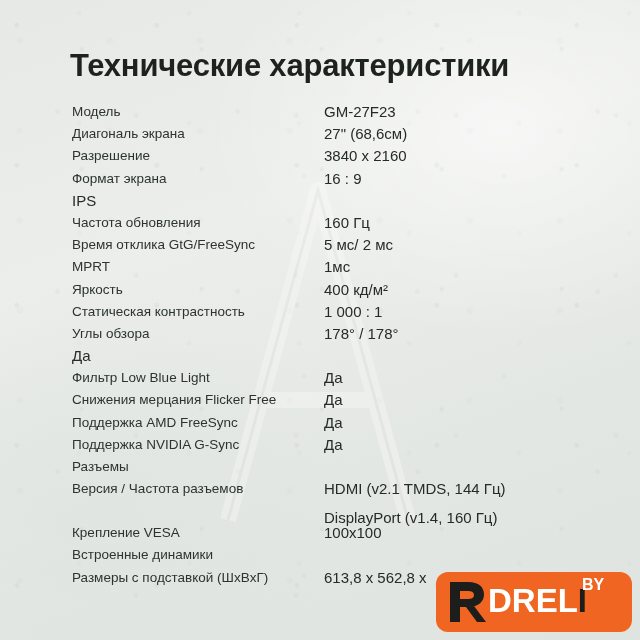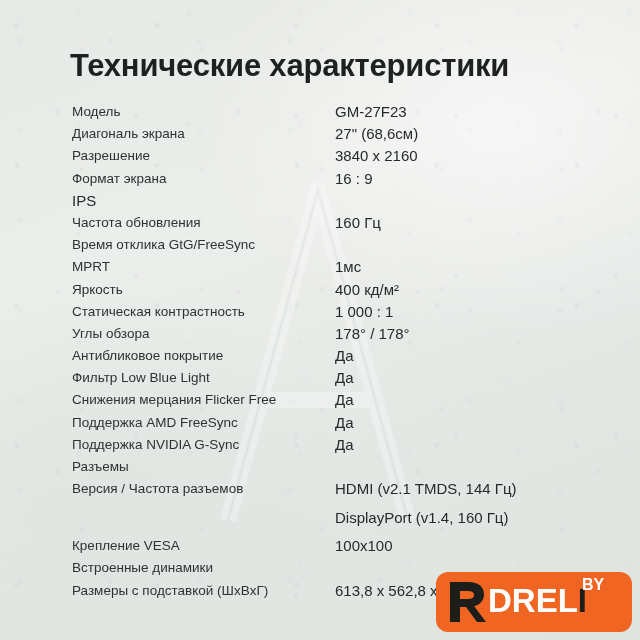--- a/index.html
+++ b/index.html
@@ -65,24 +65,23 @@
     position: absolute;
     left: 72px;
     top: 104px;
     width: 500px;
   }
   .spec-row {
     display: flex;
     align-items: flex-start;
     line-height: 15px;
     min-height: 22.2px;
-    gap: 11px;
   }
   .spec-row.gap-before {
-    margin-top: 13px;
+    margin-top: 0;
   }
   .spec-label {
     width: 252px;
     flex: 0 0 252px;
     font-size: 13.5px;
     color: #2c3431;
     white-space: nowrap;
   }
   .spec-value {
     flex: 1;
@@ -180,39 +179,39 @@
       </div>
       <div class="spec-row">
         <div class="spec-value">IPS</div>
       </div>
       <div class="spec-row">
         <div class="spec-label">Частота обновления</div>
         <div class="spec-value">160 Гц</div>
       </div>
       <div class="spec-row">
         <div class="spec-label">Время отклика GtG/FreeSync</div>
+        <div class="spec-value">5 мс/ 2 мс</div>
       </div>
       <div class="spec-row">
         <div class="spec-label">MPRT</div>
         <div class="spec-value">1мс</div>
       </div>
       <div class="spec-row">
         <div class="spec-label">Яркость</div>
         <div class="spec-value">400 кд/м²</div>
       </div>
       <div class="spec-row">
         <div class="spec-label">Статическая контрастность</div>
         <div class="spec-value">1 000 : 1</div>
       </div>
       <div class="spec-row">
         <div class="spec-label">Углы обзора</div>
         <div class="spec-value">178° / 178°</div>
       </div>
       <div class="spec-row">
-        <div class="spec-label">Антибликовое покрытие</div>
         <div class="spec-value">Да</div>
       </div>
       <div class="spec-row">
         <div class="spec-label">Фильтр Low Blue Light</div>
         <div class="spec-value">Да</div>
       </div>
       <div class="spec-row">
         <div class="spec-label">Снижения мерцания Flicker Free</div>
         <div class="spec-value">Да</div>
       </div>

